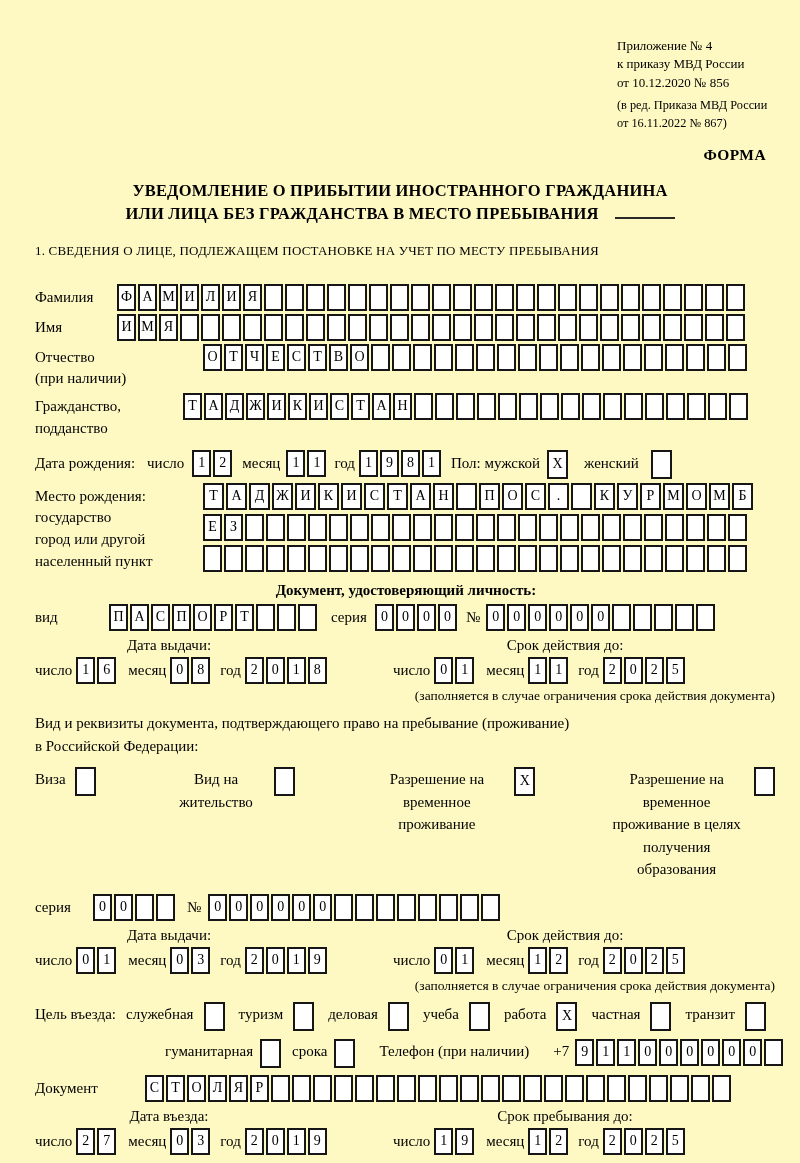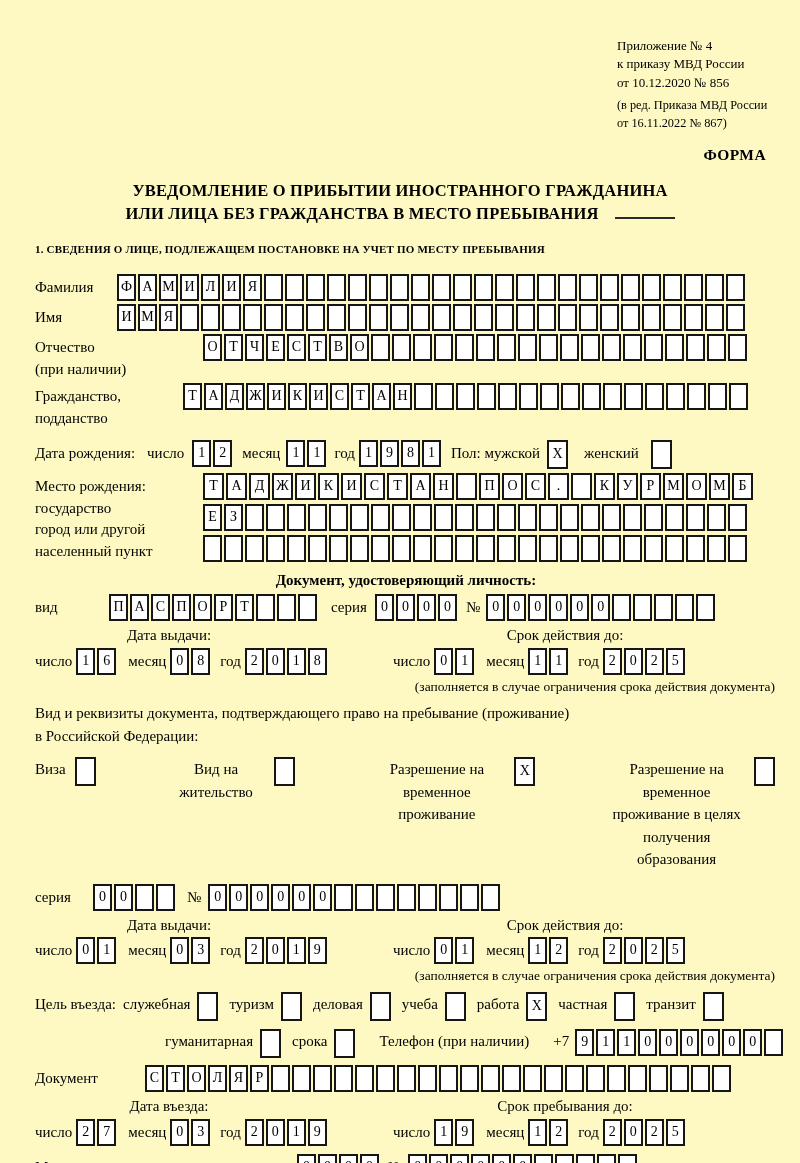--- a/index.html
+++ b/index.html
@@ -7,21 +7,21 @@
         font-family:"Liberation Serif","DejaVu Serif",serif;color:#000;overflow:hidden;}
   
   .appendix{position:absolute;left:617px;top:37px;font-size:13px;line-height:1.42;}
   .appendix .rev{font-size:12.3px;margin-top:5px;line-height:1.42;}
   .forma{position:absolute;top:146px;right:34px;font-weight:bold;font-size:15.5px;letter-spacing:.4px;}
   .title{position:absolute;top:179px;left:0;right:0;text-align:center;font-weight:bold;
          font-size:16.5px;line-height:1.42;letter-spacing:.2px;}
   .blank{display:inline-block;width:60px;border-bottom:2.5px solid #2a2a2a;height:14px;margin-left:16px;}
   
   .form-body{position:absolute;top:242px;left:35px;width:742px;font-size:15px;line-height:1.35;}
-  .sec-heading{font-weight:bold;font-size:11px;letter-spacing:.2px;margin-bottom:17px;white-space:nowrap;}
+  .sec-heading{font-weight:normal;font-size:13px;letter-spacing:.2px;margin-bottom:24px;white-space:nowrap;}
   .frow{display:flex;align-items:flex-start;margin-bottom:3px;}
   .flabel{flex:0 0 auto;padding-top:3px;}
   .flabel div{line-height:1.45;}
   .cells{display:inline-flex;flex-wrap:nowrap;}
   .cell{width:15px;height:23px;border:2px solid #161616;margin-right:2px;display:inline-flex;
         align-items:center;justify-content:center;font-size:14px;flex:0 0 auto;background:#fff;}
   .cell.wide{width:17px;}
   .cell.cb{width:17px;height:25px;}
   .inlbl{padding-top:3px;flex:0 0 auto;}
   .doc-heading{text-align:center;font-weight:bold;margin:2px 0 4px 0;}
@@ -32,21 +32,21 @@
   .date-col-l .date-h{padding-right:90px;}
   .date-col-r .date-h{padding-right:40px;}
   .date-line{display:flex;align-items:flex-start;}
   .date-line .inlbl{margin-right:4px;}
   .note{text-align:right;font-size:13.5px;margin:3px 2px 4px 0;}
   .stay-intro{margin-top:6px;line-height:1.55;}
   .stay-options{display:flex;align-items:flex-start;margin-top:7px;gap:47px;}
   .opt{display:flex;align-items:flex-start;}
   .opt .opt-lines{text-align:center;line-height:1.5;padding-top:3px;}
   .opt .cells{margin-left:9px;margin-top:2px;}
-  .purpose-line{display:flex;align-items:flex-start;margin-top:9px;}
+  .purpose-line{display:flex;align-items:flex-start;margin-top:9px;justify-content:space-between;}
   .purpose-line .inlbl{margin-right:7px;}
   .purpose-line .cells{margin-right:9px;margin-top:1px;}
 </style>
 </head>
 <body>
 
 <div class="page">
 
   <div class="appendix">
     <div>Приложение № 4</div>

